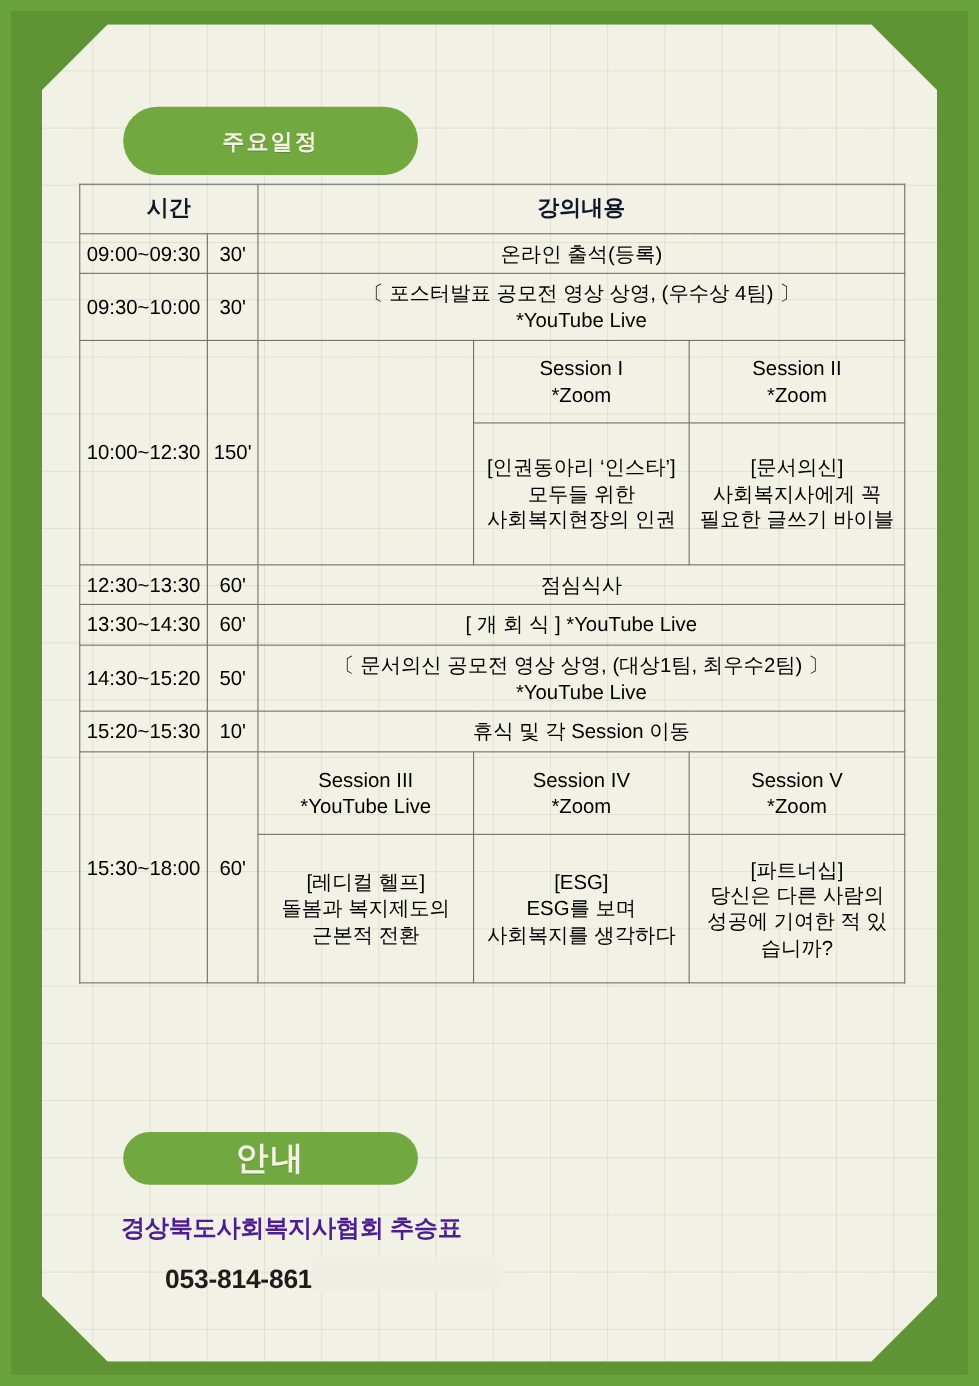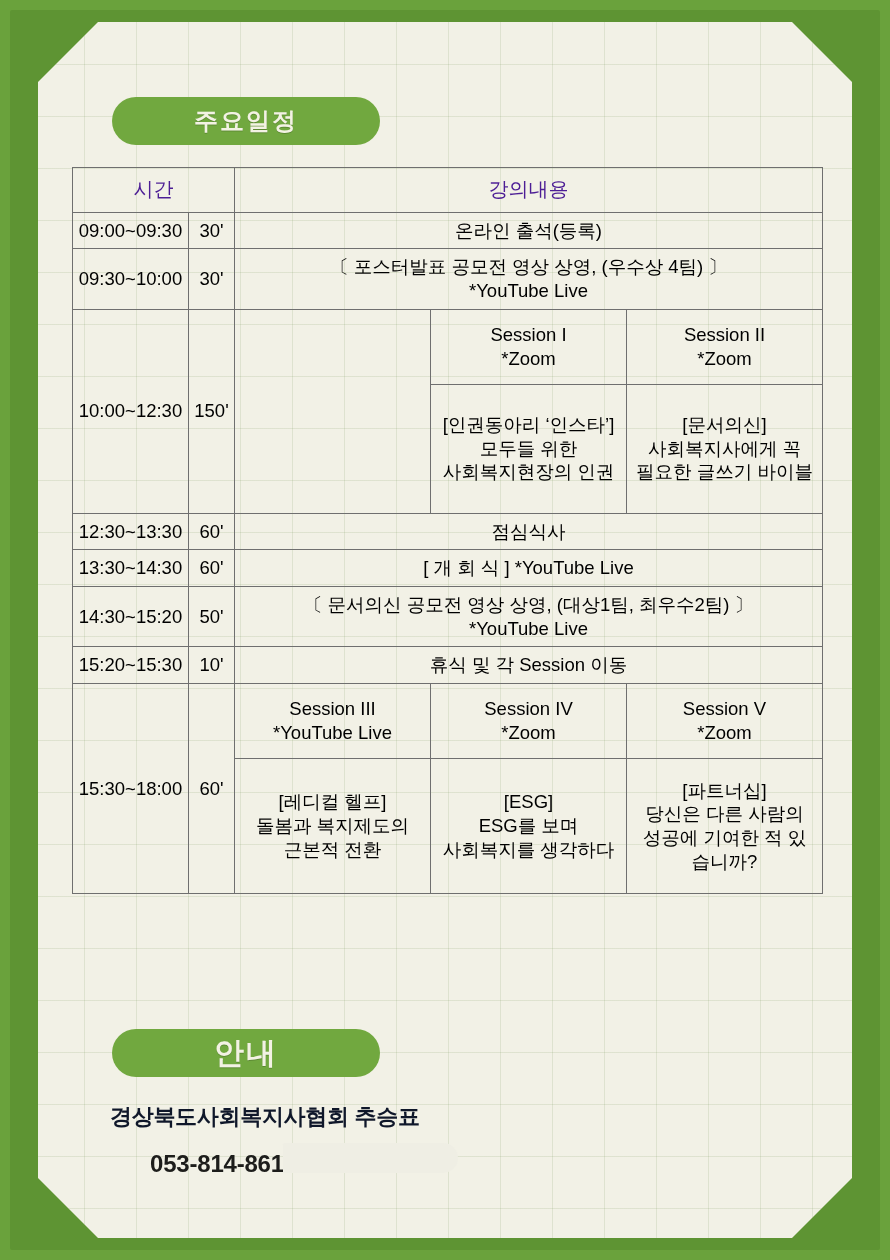--- a/index.html
+++ b/index.html
@@ -97,22 +97,22 @@
     color: #f3f2e4;
     font-weight: bold;
     letter-spacing: 2px;
     display: flex;
     align-items: center;
     justify-content: center;
     text-shadow: 0 1px 0 rgba(0,0,0,0.18);
   }
   #pill-schedule {
     left: 112px; top: 97px;
-    width: 268px; height: 48px;
-    font-size: 24px;
+    width: 268px; height: 62px;
+    font-size: 20px;
   }
   #pill-info {
     left: 112px; top: 1029px;
     width: 268px; height: 48px;
     font-size: 30px;
   }
 
   
   .sched-wrap {
     position: absolute;
@@ -129,39 +129,39 @@
     border: 1px solid #6f6f6f;
     text-align: center;
     vertical-align: middle;
     color: #000000;
     font-size: 18.5px;
     line-height: 1.28;
     padding: 6px 3px;
     font-weight: normal;
   }
   table.sched th {
-    color: #4c1d95;
-    font-weight: normal;
+    color: #0f172a;
+    font-weight: bold;
     font-size: 20px;
     padding: 9px 6px;
   }
   .c-time { width: 116px; font-size: 17px; white-space: nowrap; }
   .c-dur  { width: 46px;  font-size: 17px; }
   .cell-pad { padding-top: 10px; padding-bottom: 10px; }
   .sess-head { height: 62px; }
   .sess-body { height: 116px; }
   .sess-body2 { height: 122px; }
 
   
   .info-name {
     position: absolute;
     left: 110px; top: 1102px;
     font-size: 22px;
     font-weight: bold;
-    color: #0f172a;
+    color: #4c1d95;
     letter-spacing: -0.3px;
   }
   .info-phone {
     position: absolute;
     left: 110px; top: 1150px;
     font-size: 24px;
     font-weight: bold;
     color: #1d1d1b;
     letter-spacing: -0.2px;
     margin-left: 40px;

